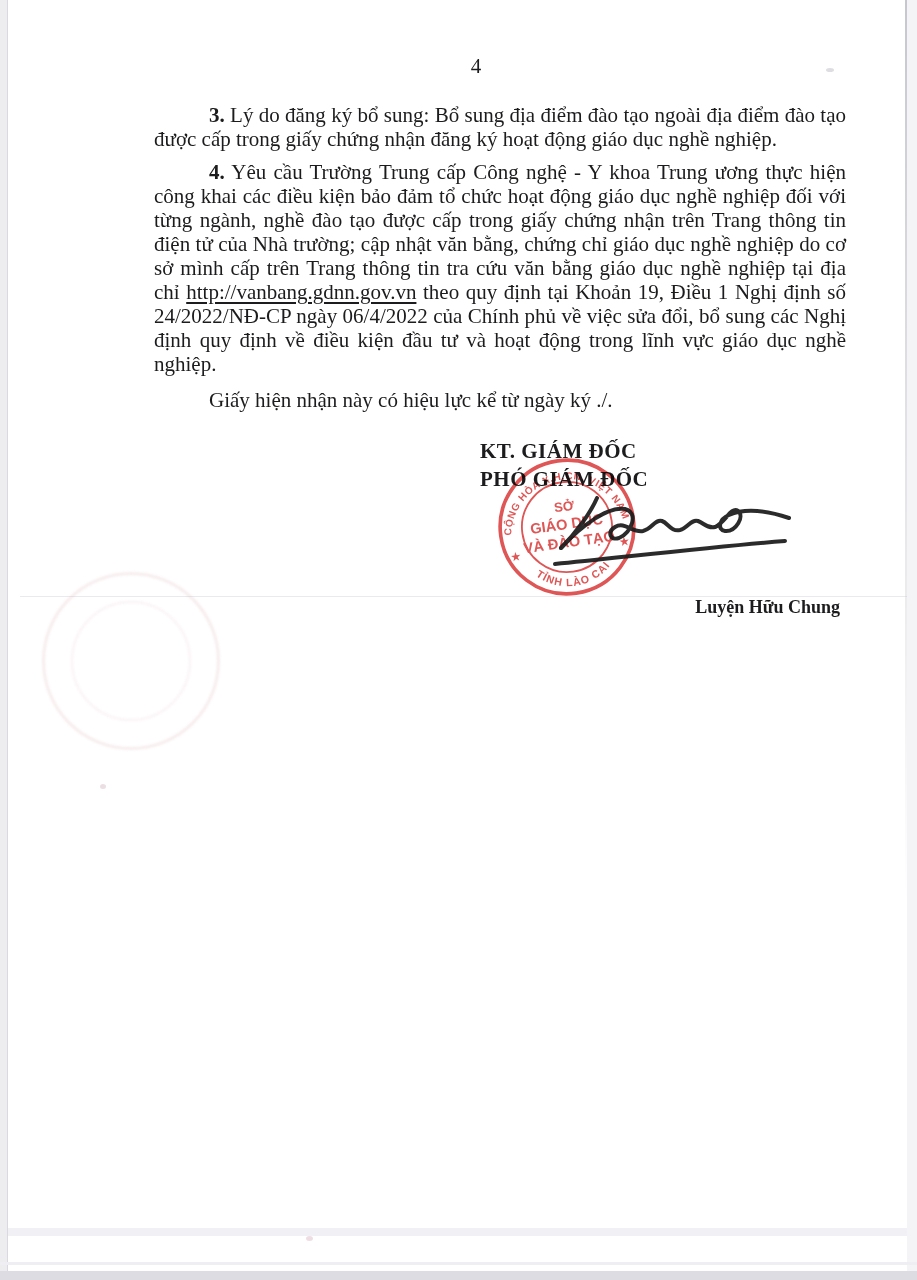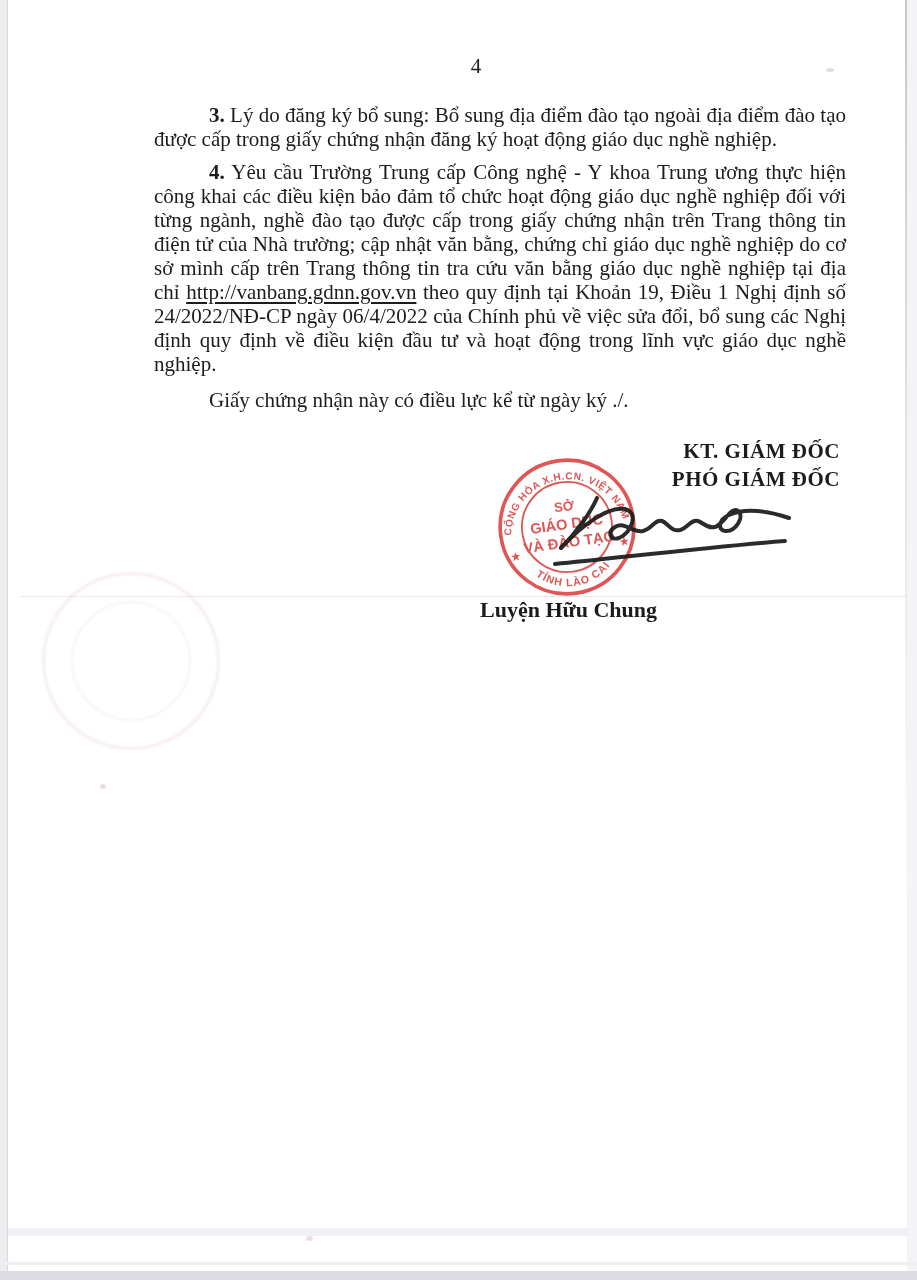--- a/index.html
+++ b/index.html
@@ -66,26 +66,26 @@
     font-size: 21px; line-height: 24px; text-align: justify; margin-left: 24px;
   }
   .para { text-indent: 55px; }
   .para-4 { margin-top: 9px; }
   .closing { margin-top: 12px; text-indent: 55px; }
   .para b { font-weight: bold; }
   .url { text-decoration: underline; text-underline-offset: 3px; font-family: Liberation Serif, serif; }
   
   .sig-block {
     position: absolute; left: 480px; top: 437px; width: 360px;
-    text-align: right; z-index: 1;
+    text-align: left; z-index: 1;
   }
   .sig-title { font-weight: bold; font-size: 21px; line-height: 28px; letter-spacing: 0.5px; }
   .sig-name {
     position: absolute; left: 480px; top: 597px; width: 360px;
-    text-align: left; font-weight: bold; font-size: 22px; z-index: 4;
+    text-align: right; font-weight: bold; font-size: 18px; z-index: 4;
   }
   .stamp-svg {
     position: absolute; left: 486px; top: 446px; width: 162px; height: 162px;
     transform: rotate(-8deg); mix-blend-mode: multiply; opacity: 0.92; z-index: 2;
   }
   .stamp-svg text {
     font-family: "Liberation Sans", "DejaVu Sans", sans-serif;
     font-weight: bold;
   }
   .signature-svg {
@@ -95,21 +95,21 @@
 </head>
 <body>
 
 <div class="scan">
 
   <div class="page-number">4</div>
 
   <div class="content">
     <p class="para para-3"><b>3.</b><span> Lý do đăng ký bổ sung: Bổ sung địa điểm đào tạo ngoài địa điểm đào tạo được cấp trong giấy chứng nhận đăng ký hoạt động giáo dục nghề nghiệp.</span></p>
     <p class="para para-4"><b>4.</b><span> Yêu cầu Trường Trung cấp Công nghệ - Y khoa Trung ương thực hiện công khai các điều kiện bảo đảm tổ chức hoạt động giáo dục nghề nghiệp đối với từng ngành, nghề đào tạo được cấp trong giấy chứng nhận trên Trang thông tin điện tử của Nhà trường; cập nhật văn bằng, chứng chỉ giáo dục nghề nghiệp do cơ sở mình cấp trên Trang thông tin tra cứu văn bằng giáo dục nghề nghiệp tại địa chỉ </span><span class="url">http://vanbang.gdnn.gov.vn</span><span> theo quy định tại Khoản 19, Điều 1 Nghị định số 24/2022/NĐ-CP ngày 06/4/2022 của Chính phủ về việc sửa đổi, bổ sung các Nghị định quy định về điều kiện đầu tư và hoạt động trong lĩnh vực giáo dục nghề nghiệp.</span></p>
-    <p class="closing">Giấy chứng nhận này có điều lực kể từ ngày ký ./.</p>
+    <p class="closing">Giấy hiện nhận này có hiệu lực kể từ ngày ký ./.</p>
   </div>
 
   <div class="sig-block">
     <div class="sig-title">KT. GIÁM ĐỐC</div>
     <div class="sig-title">PHÓ GIÁM ĐỐC</div>
   </div>
 
   <svg class="stamp-svg" viewBox="0 0 160 160" aria-hidden="true">
     <defs>
       <path id="arcTop" d="M 24 97 A 56.5 56.5 0 1 1 136 97" fill="none"></path>

